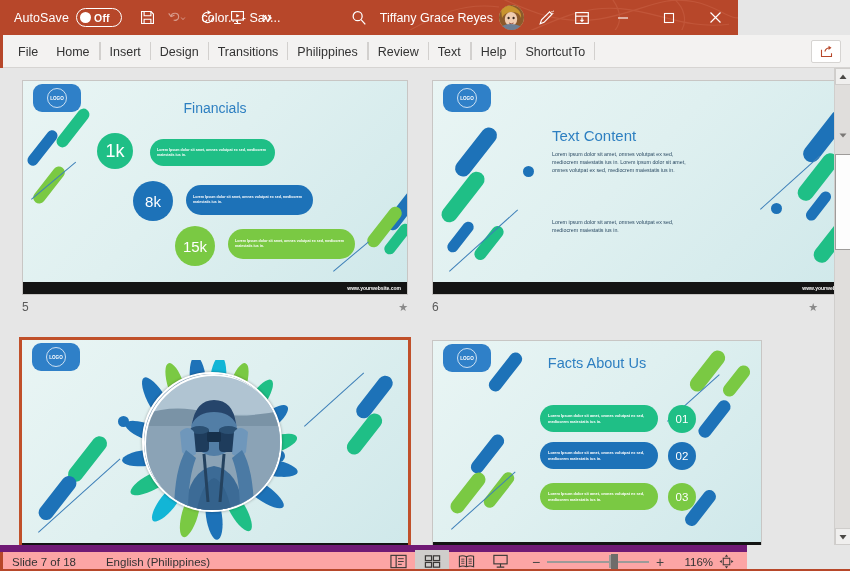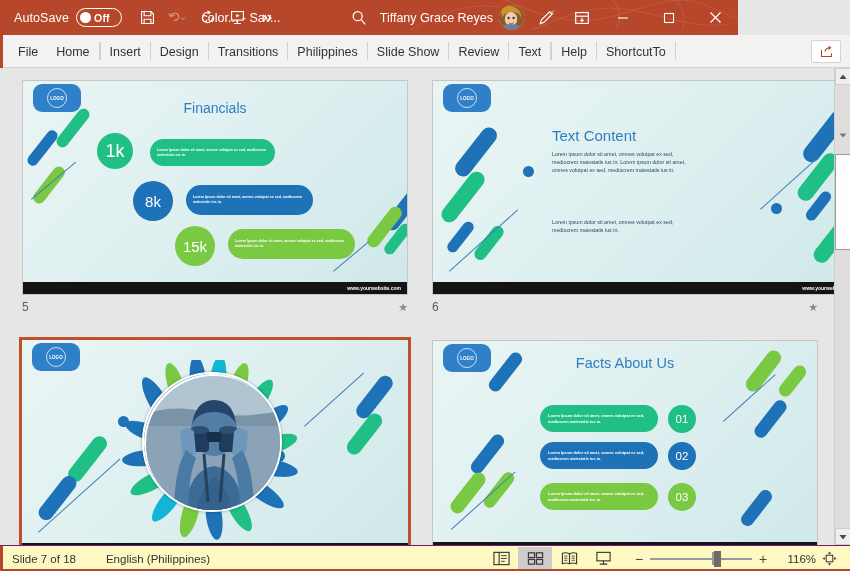--- a/index.html
+++ b/index.html
@@ -139,22 +139,22 @@
            background:#f0efee; border:1px solid #cfcdcb;}
   .vsbtn.bot { position:absolute; bottom:0; left:0; }
   .vthumb {
     position:absolute; left:0; top:86px; width:16px; height:96px;
     background:#fdfdfd; border:1px solid #9e9c9a;
   }
   .vmark { position:absolute; left:4px; top:56px; width:8px; height:5px; }
 
   
   .status {
-    position:absolute; left:0; bottom:0; width:850px; height:26px;
-    background:#fef9c3; border-top:1px solid #701a75;
+    position:absolute; left:0; bottom:0; width:747px; height:26px;
+    background:#fca5a5; border-top:7px solid #701a75;
     display:flex; align-items:center; font-size:11.5px; color:#333;
   }
   .status::before{content:"";position:absolute;left:0;top:0;width:3px;height:26px;background:#b7472a;}
   .status::after{content:"";position:absolute;left:0;bottom:0;width:850px;height:2px;background:#b7472a;}
   .st-slide { padding-left:12px; }
   .st-lang { padding-left:30px; }
   .st-right { margin-left:auto; display:flex; align-items:center; padding-right:8px; gap:0px;}
   .viewbtn { width:34px; height:24px; display:flex; align-items:center; justify-content:center;}
   .viewbtn.active { background:#cfcdcb; }
   .zoomctl { display:flex; align-items:center; gap:0px; padding-left:8px;}
@@ -285,21 +285,20 @@
     <div class="sep"></div>
     <div class="sep"></div>
     <div class="tab">Insert</div>
     <div class="sep"></div>
     <div class="tab">Design</div>
     <div class="sep"></div>
     <div class="tab">Transitions</div>
     <div class="sep"></div>
     <div class="tab">Philippines</div>
     <div class="sep"></div>
-    <div class="tab">Slide Show</div>
     <div class="sep"></div>
     <div class="tab">Review</div>
     <div class="sep"></div>
     <div class="tab">Text</div>
     <div class="sep"></div>
     <div class="sep"></div>
     <div class="tab">Help</div>
     <div class="sep"></div>
     <div class="tab">ShortcutTo</div>
     <div class="sep"></div>
@@ -483,21 +482,21 @@
               <div class="ring" style="width:20px;height:20px;font-size:4.6px;">LOGO</div>
             </div>
 
             <div class="footer-bar" style="height:12px;">
               
             </div>
           </div>
         </div>
       </div>
 
-      <div class="cell" style="left:432px; top:272px; width:386px; height:215px;">
+      <div class="cell" style="left:432px; top:272px; width:330px; height:215px;">
         <div class="thumb">
           <div class="slide">
             <div class="blob" style="left:66px;top:8px;width:13px;height:46px;background:#1d72b8;transform:rotate(38deg);"></div>
             <div class="blob" style="left:48px;top:90px;width:13px;height:46px;background:#1d72b8;transform:rotate(38deg);"></div>
             <div class="blob" style="left:28px;top:128px;width:14px;height:48px;background:#7ac943;transform:rotate(38deg);"></div>
             <div class="blob" style="left:60px;top:128px;width:12px;height:42px;background:#7ac943;transform:rotate(38deg);"></div>
             <div class="diagline" style="left:18px;top:188px;width:86px;height:1.2px;transform:rotate(-42deg);"></div>
 
             <div class="blob" style="right:46px;top:6px;width:15px;height:48px;background:#7ac943;transform:rotate(38deg);"></div>
             <div class="blob" style="right:18px;top:22px;width:13px;height:36px;background:#7ac943;transform:rotate(38deg);"></div>

